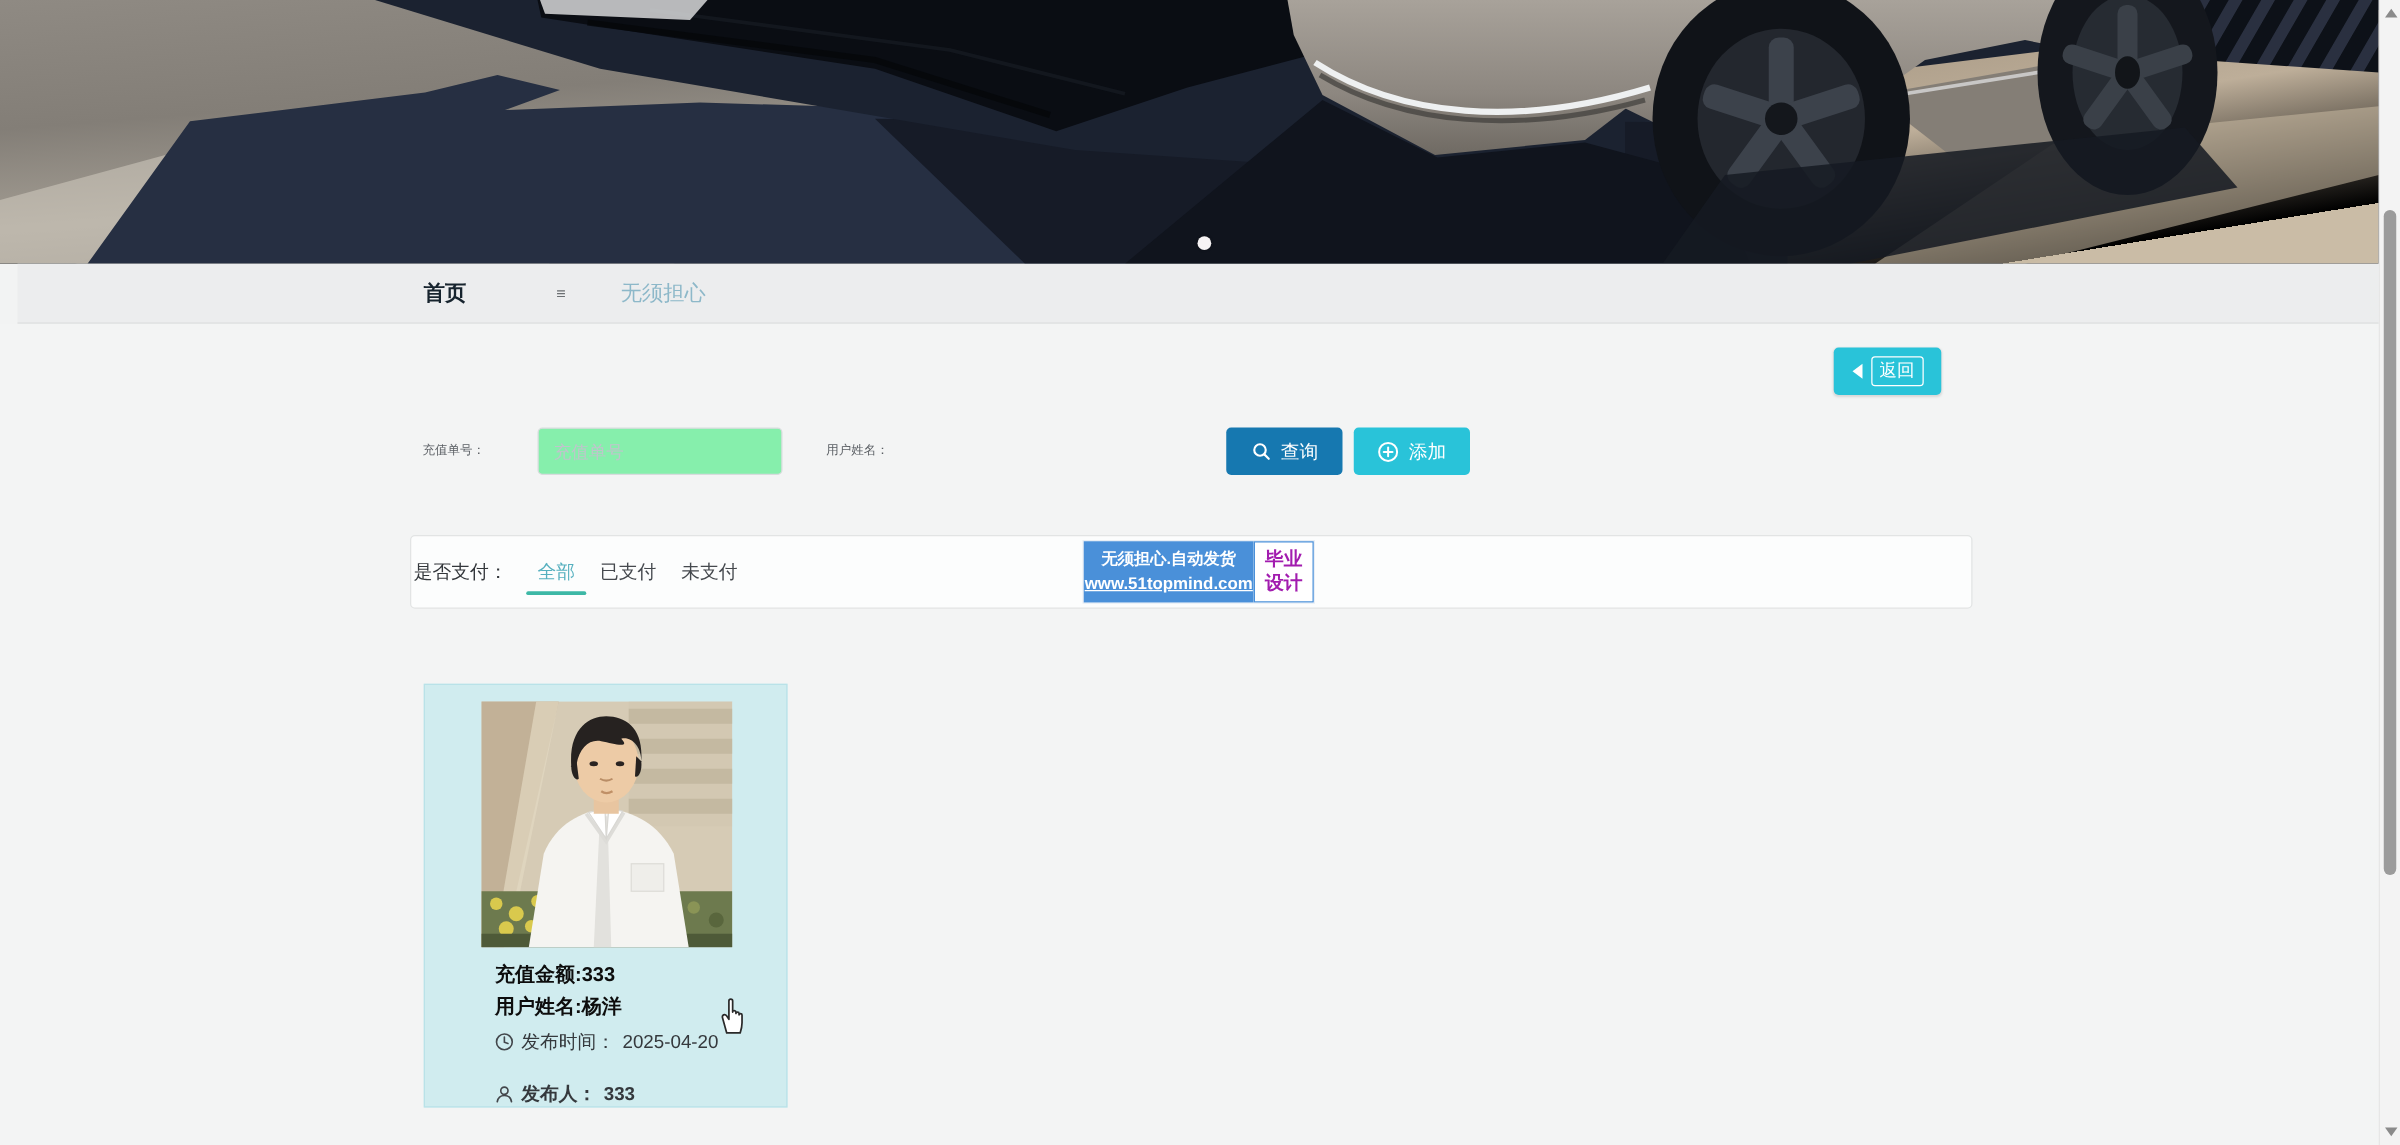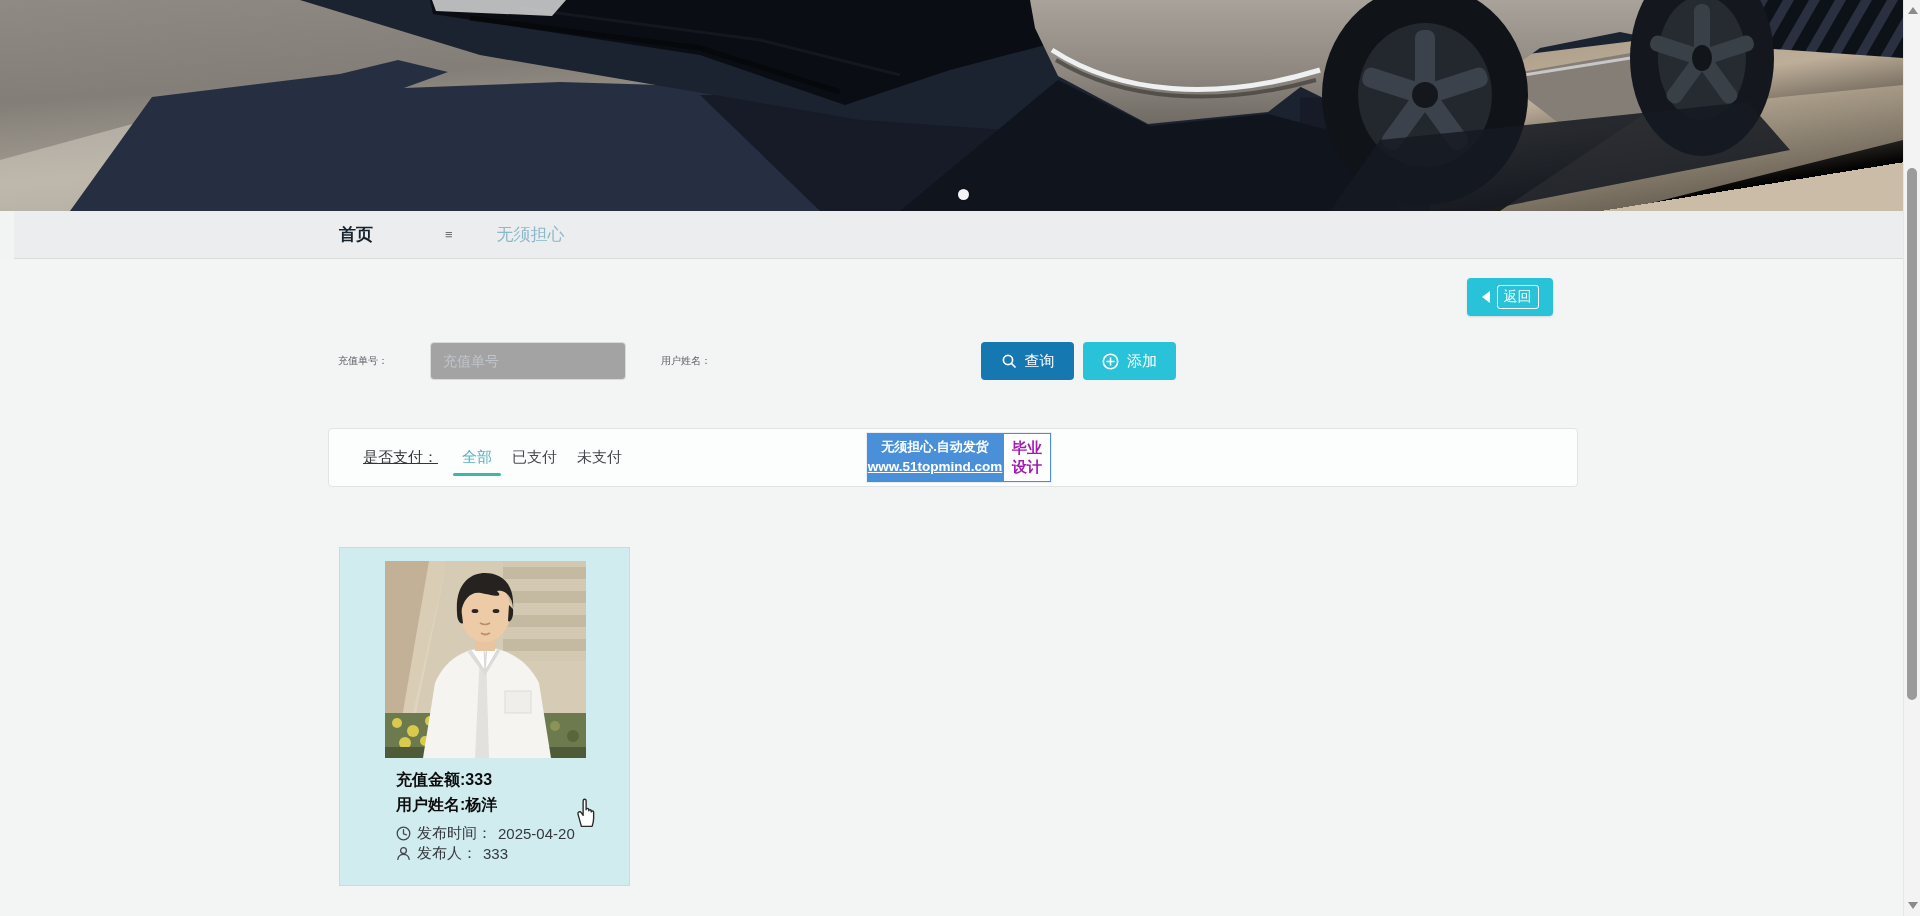--- a/index.html
+++ b/index.html
@@ -26,34 +26,34 @@
     border:none;border-radius:4px;color:#fff;display:flex;align-items:center;justify-content:center;
     gap:7px;cursor:pointer;box-shadow:0 1px 2px rgba(0,0,0,.12);}
   .back-arrow{width:0;height:0;border-top:6px solid transparent;border-bottom:6px solid transparent;
     border-right:8px solid #ffffff;}
   .back-text{font-size:14px;color:#fff;border:1px solid #ffffff;border-radius:3px;padding:2px 6px;}
 
   .form-row{position:absolute;left:0;top:83px;width:1903px;height:38px;}
   .f-label{position:absolute;top:0;height:38px;line-height:38px;font-size:10px;color:#5a5e63;}
   .lbl-order{left:338px;}
   .lbl-name{left:661px;}
-  .f-input{position:absolute;top:0;width:196px;height:38px;box-sizing:border-box;background:#a3a3a3;
+  .f-input{position:absolute;top:0;width:196px;height:38px;box-sizing:border-box;background:#86efac;
     border:1px solid #d8dbdd;border-radius:4px;padding:0 12px;font-size:14px;color:#333;outline:none;}
   .f-input::placeholder{color:#c0c4cc;}
   .inp-order{left:430px;}
   .inp-name{left:757px;}
   .btn{position:absolute;top:0;height:38px;border:none;border-radius:4px;color:#fff;font-size:15px;
     display:flex;align-items:center;justify-content:center;gap:8px;cursor:pointer;}
   .btn-query{left:981px;width:93px;background:#1678b0;}
   .btn-add{left:1083px;width:93px;background:#29c3d9;}
   .btn svg{display:block;}
 
   .filter-box{position:absolute;left:328px;top:169px;width:1250px;height:59px;box-sizing:border-box;
     background:#fcfdfd;border:1px solid #e2e4e4;border-radius:4px;display:flex;align-items:center;}
-  .filter-label{margin-left:34px;font-size:15px;color:#33373b;text-decoration:underline;}
+  .filter-label{margin-left:2px;font-size:15px;color:#33373b;}
   .tabs{display:flex;align-items:center;margin-left:24px;gap:20px;}
   .tab{position:relative;font-size:15px;color:#45494e;cursor:pointer;}
   .tab.active{color:#56b0bf;}
   .tab.active::after{content:"";position:absolute;left:-9px;right:-9px;bottom:-9px;height:3px;
     background:#3db8a6;border-radius:2px;}
 
   .ad-badge{position:absolute;left:867px;top:174px;height:49px;display:flex;cursor:pointer;
     box-shadow:0 0 0 1px #e8eef5;}
   .ad-left{width:136px;background:#4a90d9;color:#fff;display:flex;flex-direction:column;
     align-items:center;justify-content:center;line-height:1.45;}
@@ -66,21 +66,21 @@
   
   .card{position:absolute;left:339px;top:288px;width:291px;height:339px;box-sizing:border-box;
     background:#d0ecef;border:1px solid #b9e2e8;cursor:pointer;}
   .card-photo{position:absolute;left:45px;top:13px;width:201px;height:197px;overflow:hidden;}
   .card-title{position:absolute;left:56px;font-size:16px;font-weight:bold;color:#0d0d0d;}
   .t1{top:222px;}
   .t2{top:247px;}
   .card-meta{position:absolute;left:56px;font-size:15px;color:#35393d;display:flex;
     align-items:center;gap:6px;}
   .m1{top:276px;}
-  .m2{top:296px;}
+  .m2{top:318px;font-weight:bold;}
   .card-meta svg{display:block;}
 
   
   .cursor{position:absolute;left:571px;top:795px;pointer-events:none;}
 
   
   .scrollbar{position:absolute;right:0;top:0;width:17px;height:916px;background:#f3f3f3;
     border-left:1px solid #e6e6e6;box-sizing:border-box;}
   .sb-up{position:absolute;left:4px;top:7px;width:0;height:0;border-left:5px solid transparent;
     border-right:5px solid transparent;border-bottom:7px solid #8a8a8a;cursor:pointer;}

